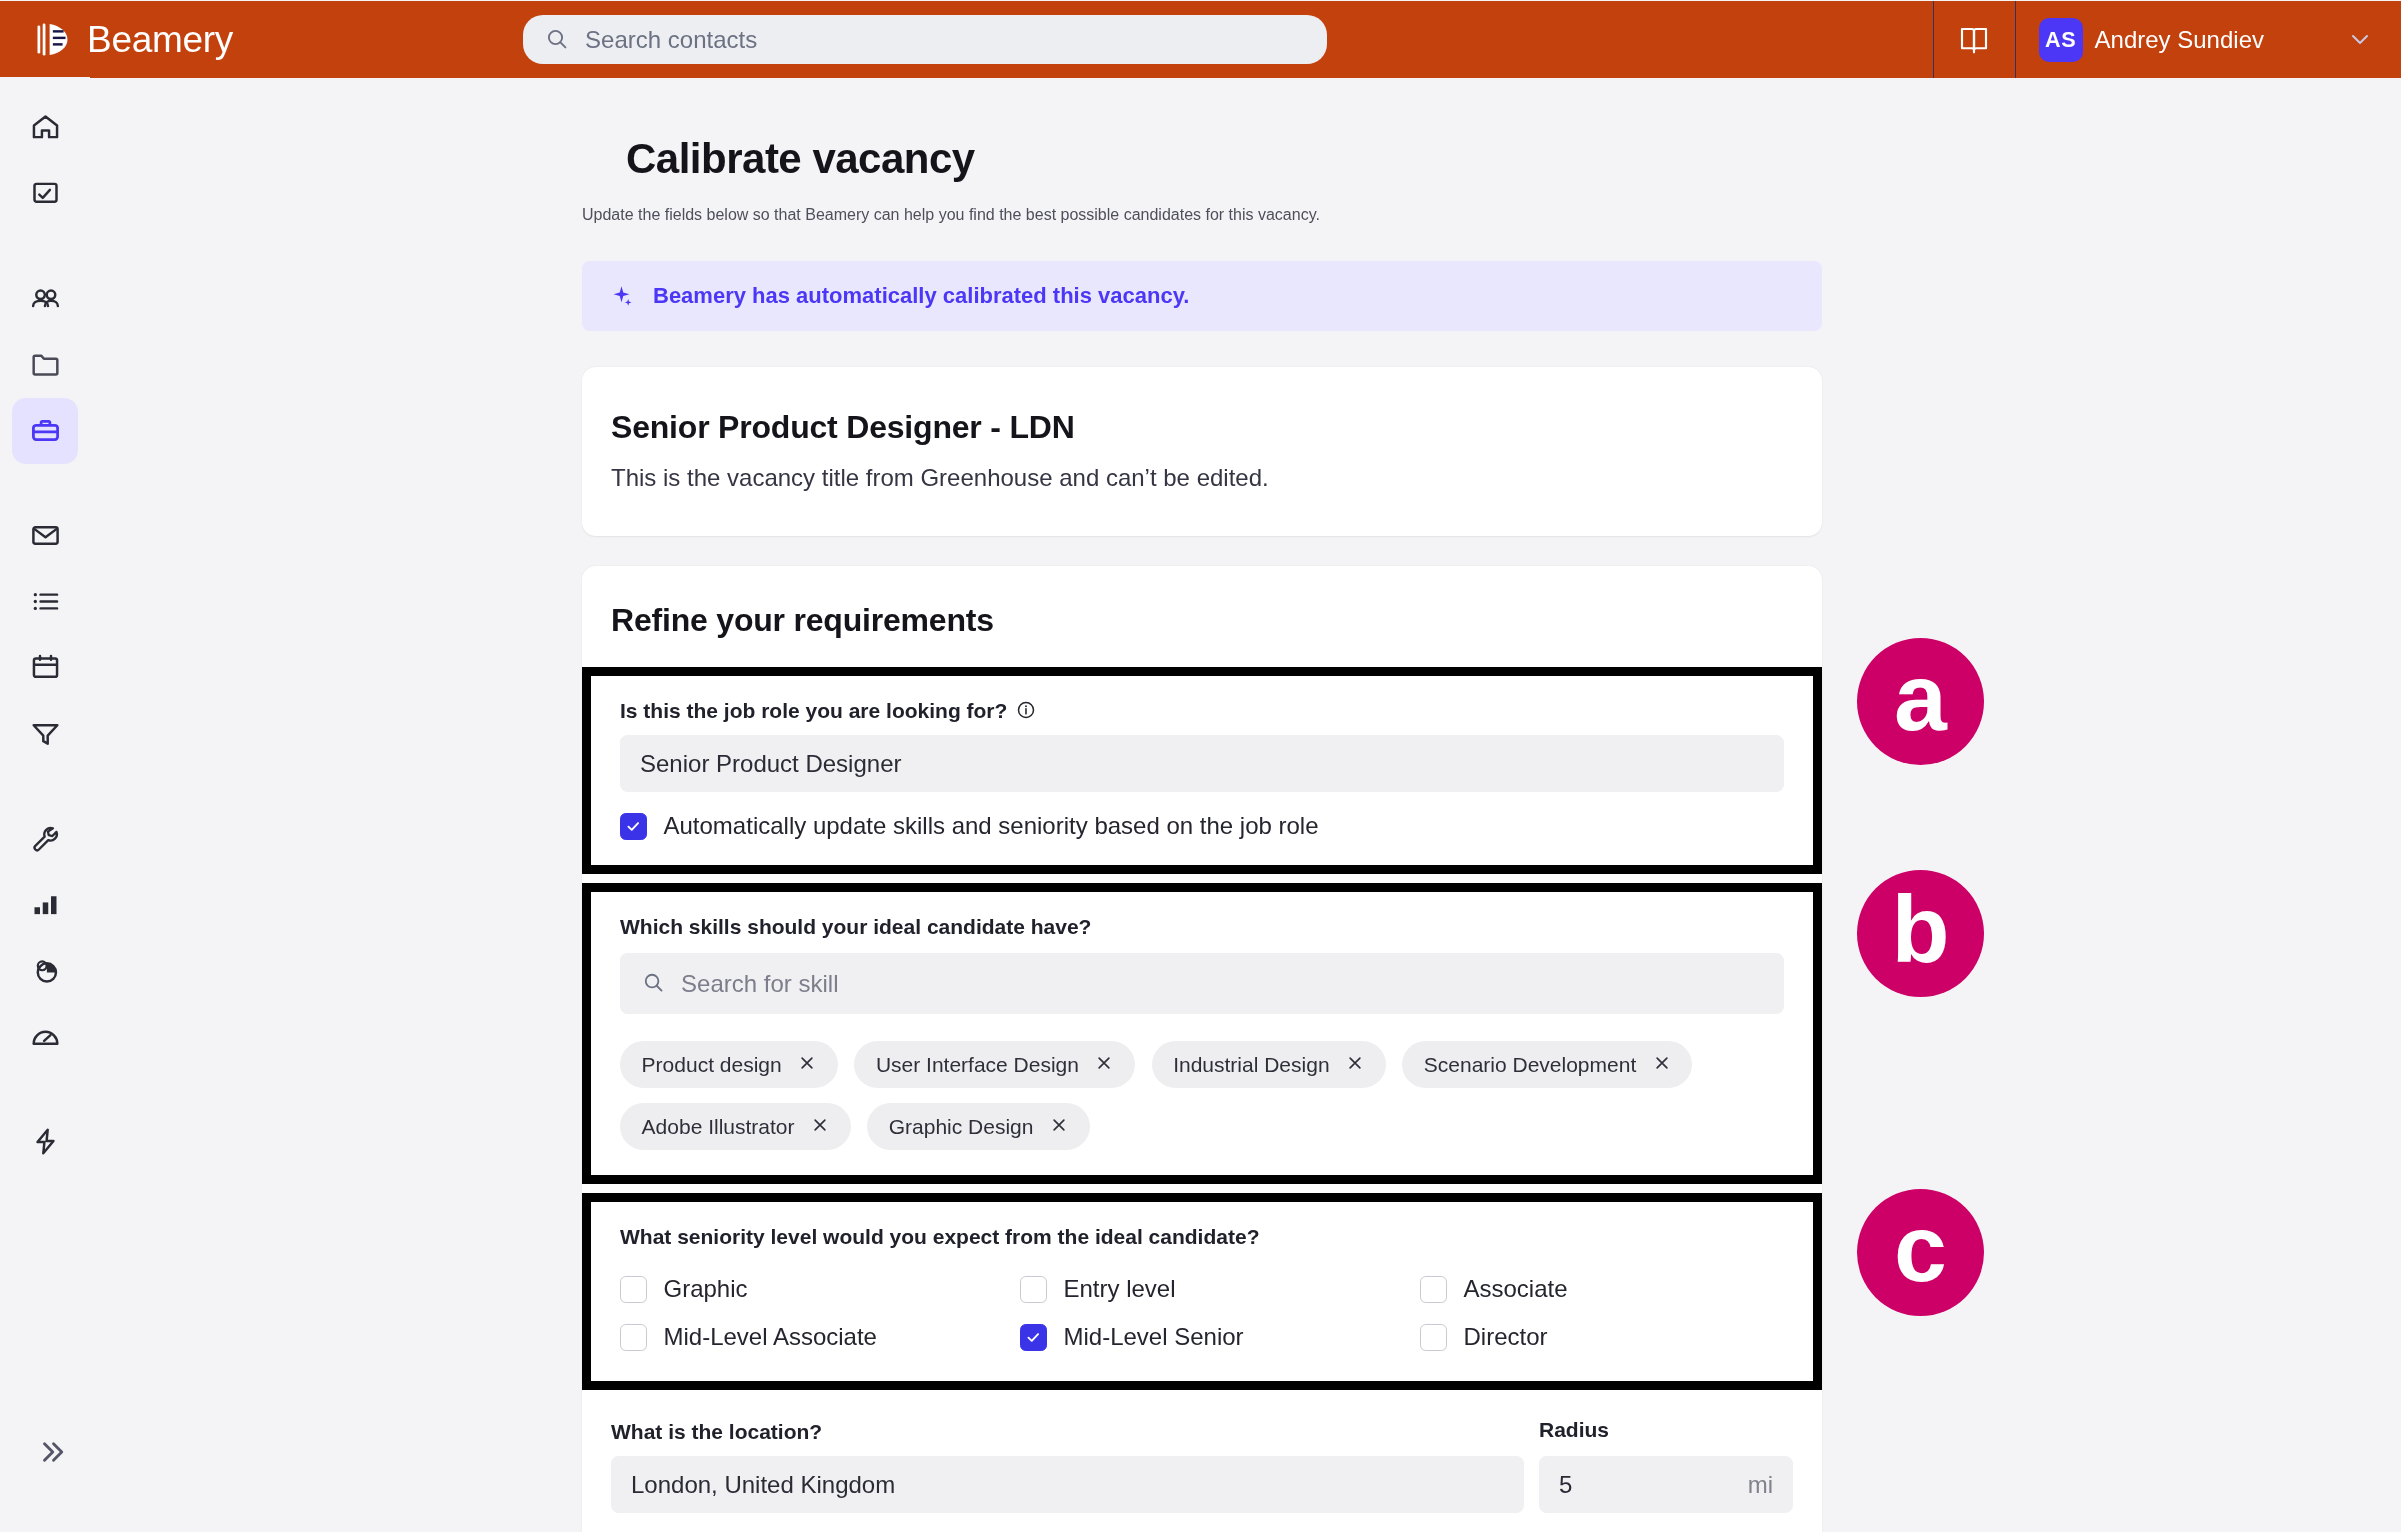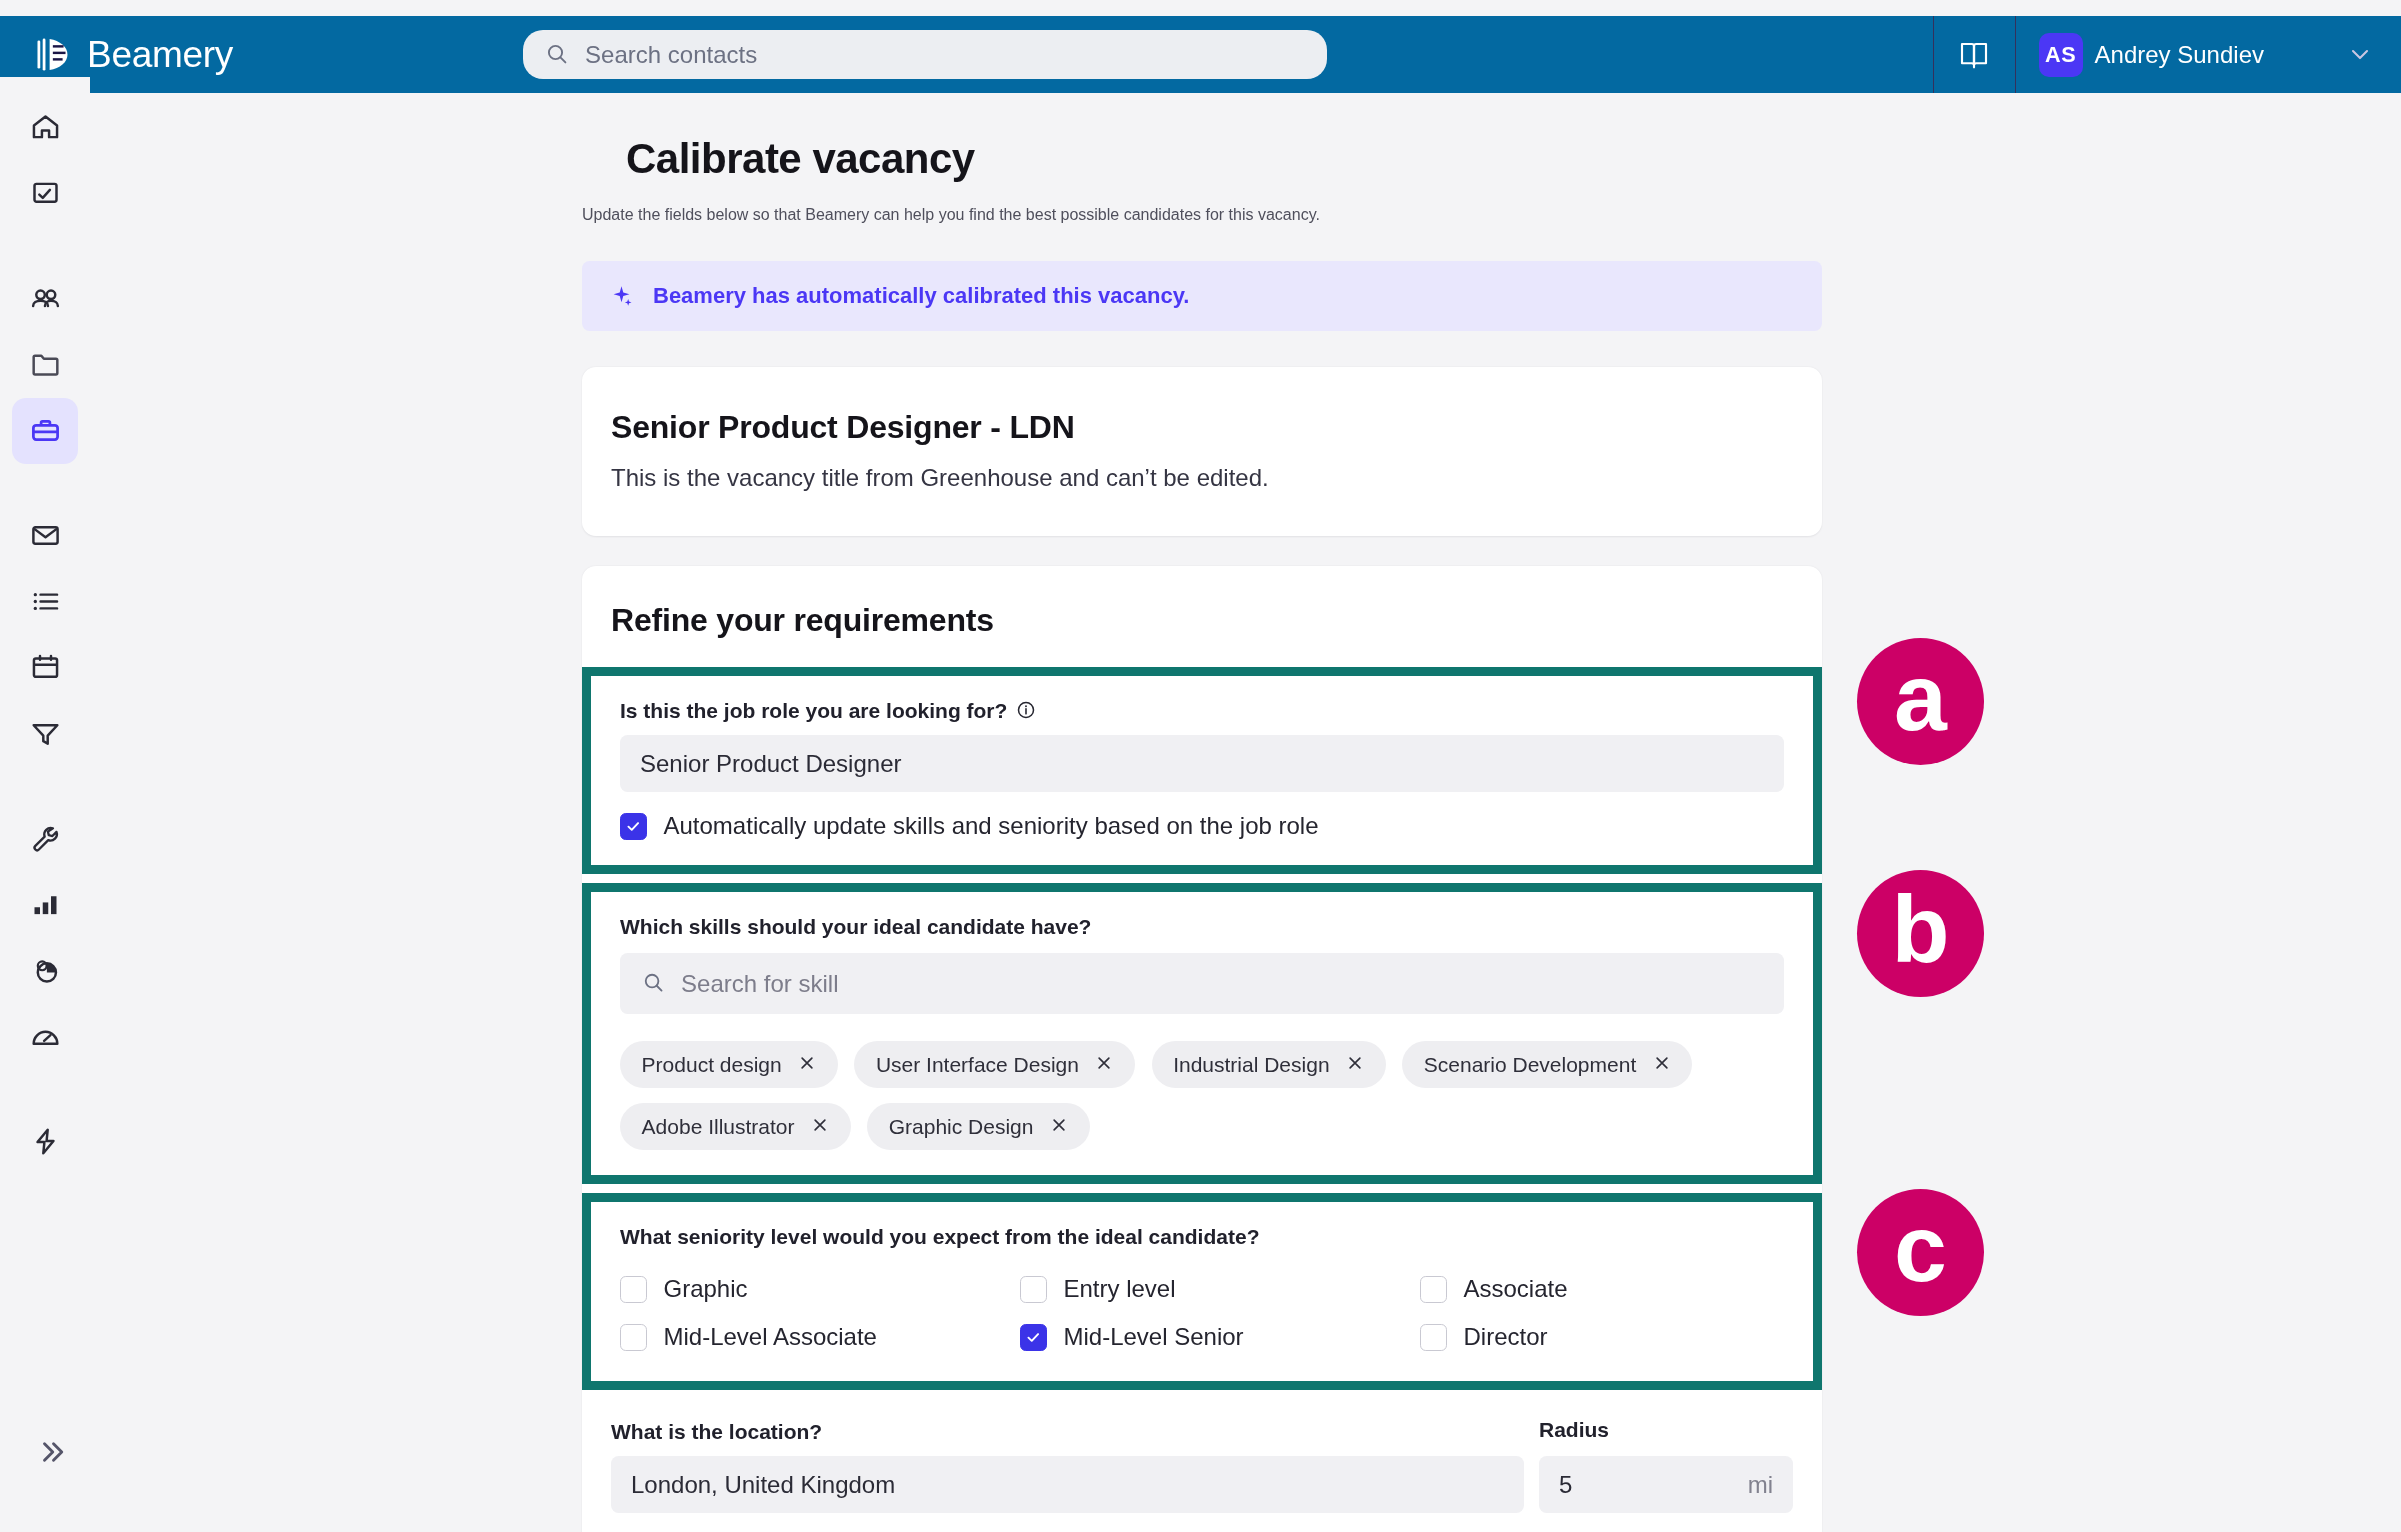--- a/index.html
+++ b/index.html
@@ -5,23 +5,23 @@
   * { box-sizing: border-box; margin: 0; padding: 0; }
   html, body {
     width: 2401px; height: 1533px;
     font-family: "Liberation Sans", sans-serif;
     background: #f4f4f6;
     overflow: hidden;
   }
 
   
   .topbar {
-    position: absolute; top: 16px; left: 0;
+    position: absolute; top: 1px; left: 0;
     width: 2401px; height: 77px;
-    background: #0369a1;
+    background: #c2410c;
     display: flex; align-items: center;
   }
   .brand { display: flex; align-items: center; gap: 14px; margin-left: 34px; width: 489px; }
   .brand-mark { width: 39px; height: 39px; }
   .brand-name { color: #ffffff; font-size: 37px; font-weight: 400; letter-spacing: -0.3px; }
 
   .topsearch {
     width: 804px; height: 49px;
     background: #eceef2; border-radius: 20px;
     display: flex; align-items: center; gap: 16.5px;
@@ -93,21 +93,21 @@
 
   .field-label { font-size: 21px; font-weight: 700; color: #21212c; }
   .field-input {
     margin-top: 12px; height: 57px;
     background: #f0f0f3; border-radius: 7.6px;
     display: flex; align-items: center; padding: 0 20px;
     font-size: 24px; color: #2b2b36;
   }
 
   
-  .hl { border: 9px solid #0f766e; background: #fff; position: relative; }
+  .hl { border: 9px solid #000000; background: #fff; position: relative; }
 
   .sec-a { margin-left: 0; padding: 23px 29px 25px 29px; }
   .sec-b { margin-top: 9px; padding: 23px 29px 25px 29px; }
   .sec-c { margin-top: 9px; padding: 23px 29px 30px 29px; }
 
   .chk-row { display: flex; align-items: center; gap: 16.5px; margin-top: 20px; }
   .chk {
     width: 27px; height: 27px; border-radius: 5.7px;
     border: 1.9px solid #c9c9d2; background: #fff; flex: none;
   }

